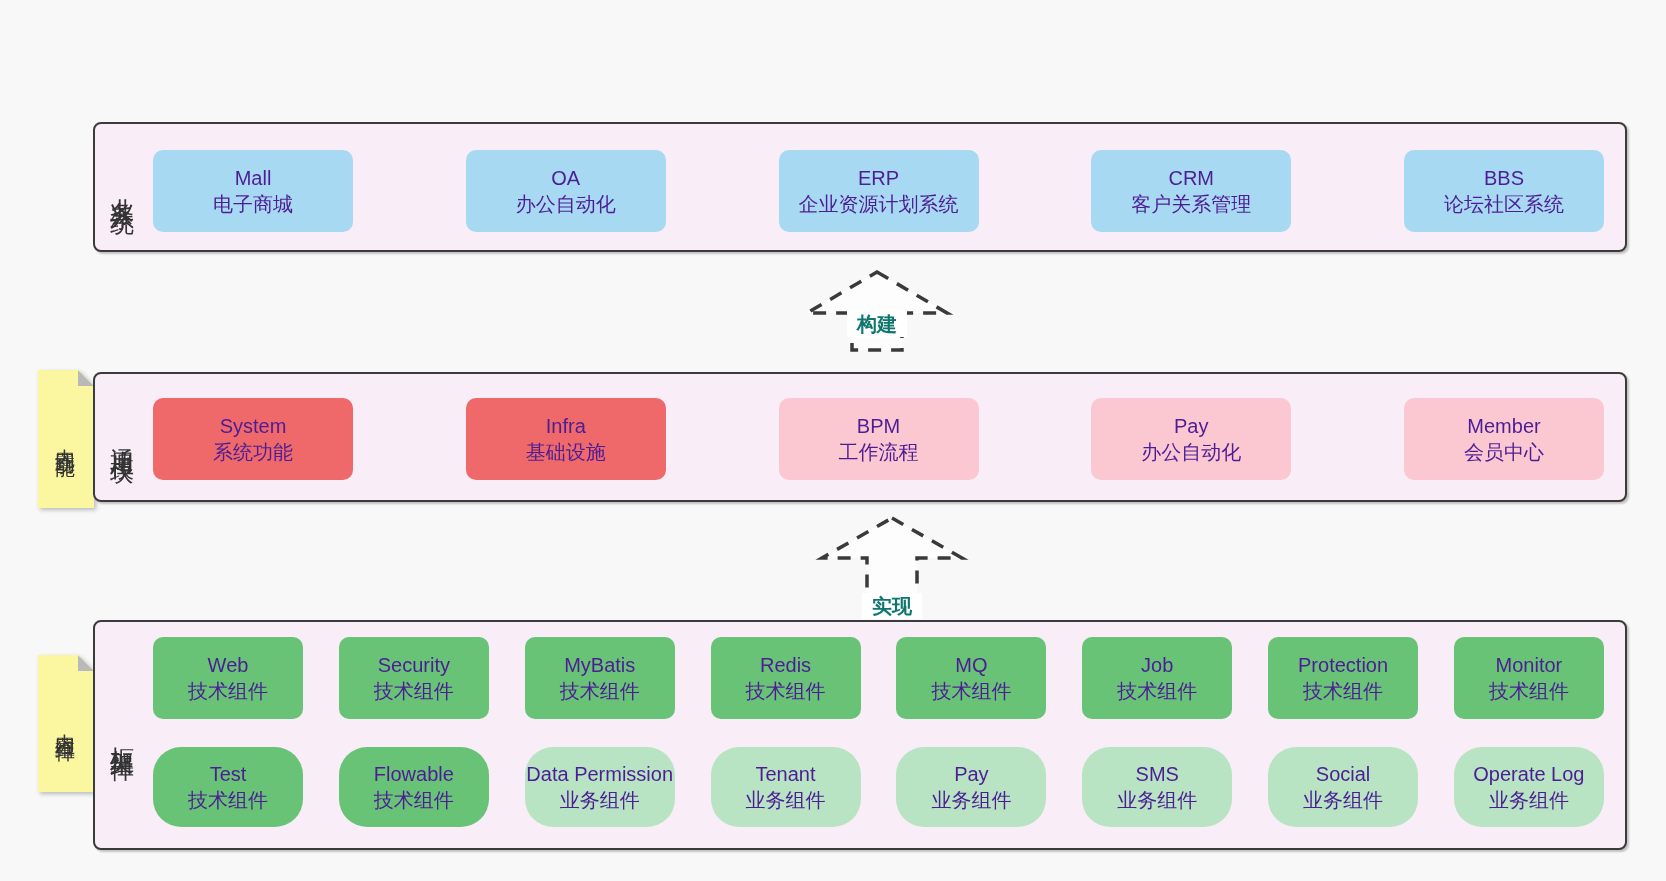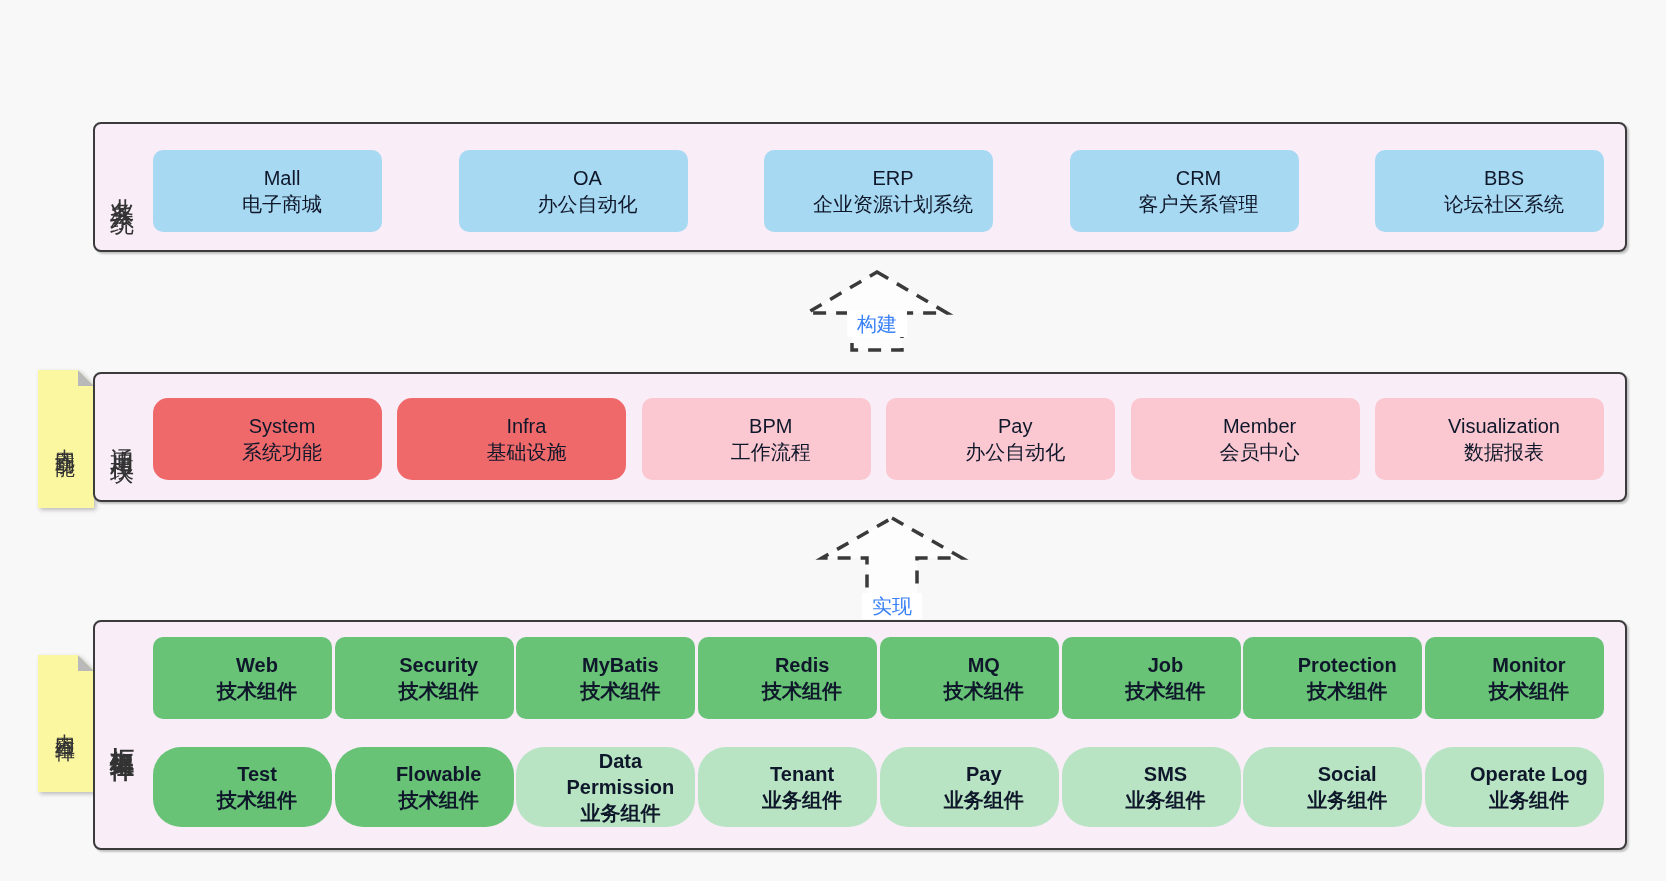--- a/index.html
+++ b/index.html
@@ -19,48 +19,48 @@
     writing-mode:vertical-rl; text-orientation:upright;
     font-size:24px; letter-spacing:4px; color:#333;
   }
   .row {
     position:absolute; left:58px; right:21px;
     display:flex; justify-content:space-between;
   }
   .box {
     border-radius:10px; display:flex; flex-direction:column;
     align-items:center; justify-content:center; text-align:center;
-    color:#0f172a; font-size:20px; line-height:26px;padding-left:29px;
+    color:#4c1d95; font-size:20px; line-height:26px;
   }
   .w200 { width:200px; height:82px; }
   .w150 { width:150px; }
   .h82 { height:82px; }
   .h80 { height:80px;border-radius:28px; }
   .blue   { background:#a8d9f2; }
-  .red    { background:#f0696a;border-radius:15px; }
+  .red    { background:#f0696a; }
   .pink   { background:#fbc8d1; }
   .green  { background:#68c377; }
   .lgreen { background:#b8e4c3;text-align:center; }
   .note {
     position:absolute; left:38px; width:56px; background:#fbf7a1;
     display:flex; align-items:center; justify-content:center;
     writing-mode:vertical-rl; text-orientation:upright;
     font-size:20px; letter-spacing:3px; color:#333;
     clip-path:polygon(0 0, calc(100% - 16px) 0, 100% 16px, 100% 100%, 0 100%);
   }
   .note-wrap { position:absolute; filter:drop-shadow(2px 2px 2px rgba(0,0,0,0.25)); }
   .note .fold {
     position:absolute; top:0; right:0; width:16px; height:16px;
     background:#b9b9b9; clip-path:polygon(0 0, 0 100%, 100% 100%);
   }
   .arrow { position:absolute; }
   .arrow-label {
     position:absolute; width:60px; height:26px; background:#ffffff;
     display:flex; align-items:center; justify-content:center;
-    font-size:20px; color:#3b82f6;
+    font-size:20px; color:#0f766e;font-weight:bold;
   }
 </style>
 </head>
 <body>
 
 <div id="stage">
 
   <div class="container" style="top:122px; height:130px;">
     <div class="vlabel">业务系统</div>
     <div class="row" style="top:26px;">
@@ -115,40 +115,36 @@
         <div>工作流程</div>
       </div>
       <div class="box pink w200">
         <div>Pay</div>
         <div>办公自动化</div>
       </div>
       <div class="box pink w200">
         <div>Member</div>
         <div>会员中心</div>
       </div>
-      <div class="box pink w200">
-        <div>Visualization</div>
-        <div>数据报表</div>
-      </div>
     </div>
   </div>
 
   <svg class="arrow" style="left:810px; top:508px;" width="165" height="100" viewBox="0 0 165 100">
     <path d="M82 10 L152 50 L107 50 L107 92 L57 92 L57 50 L12 50 Z" fill="#fdfdfd" stroke="#3a3a3a" stroke-width="3.5" stroke-dasharray="13 10"></path>
   </svg>
   <div class="arrow-label" style="left:862px; top:557px;margin-top:36px;">实现</div>
 
   <div class="note-wrap" style="left:38px; top:655px;">
     <div class="note" style="position:relative; left:0; height:137px;">
       <div class="fold"></div>
       <span>内置组件</span>
     </div>
   </div>
 
-  <div class="container" style="top:620px; height:230px;font-weight:bold;">
+  <div class="container" style="top:620px; height:230px;">
     <div class="vlabel">框架组件</div>
 
     <div class="row" style="top:15px;">
       <div class="box green w150 h82">
         <div>Web</div>
         <div>技术组件</div>
       </div>
       <div class="box green w150 h82">
         <div>Security</div>
         <div>技术组件</div>

